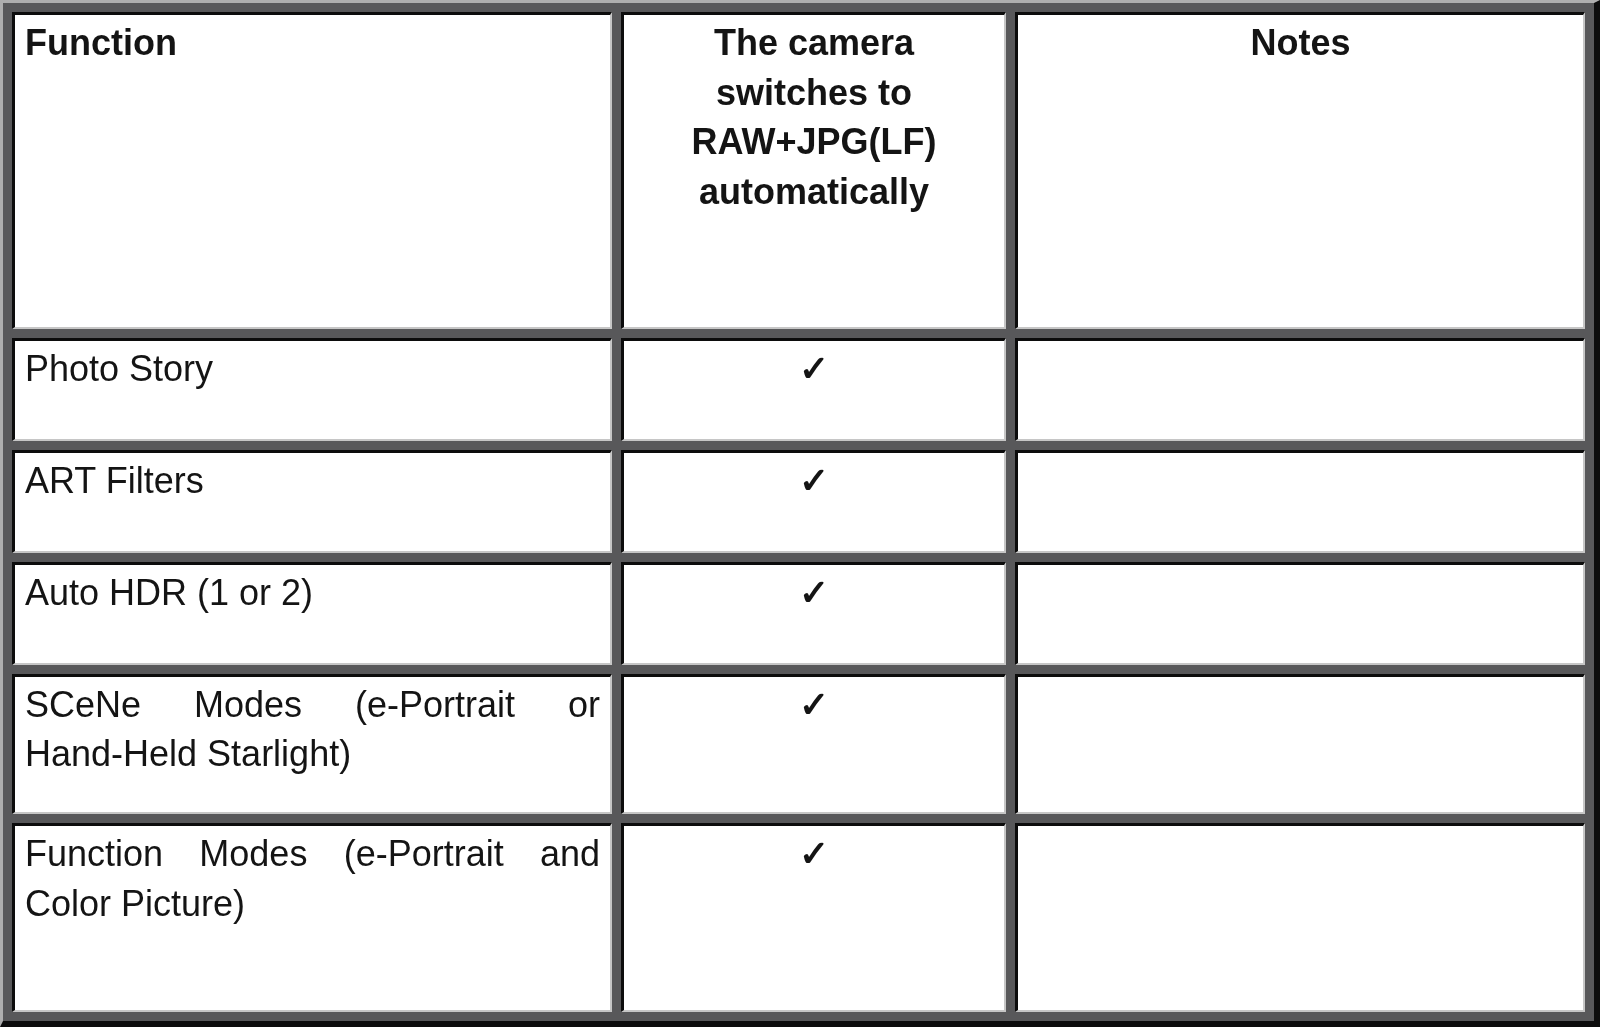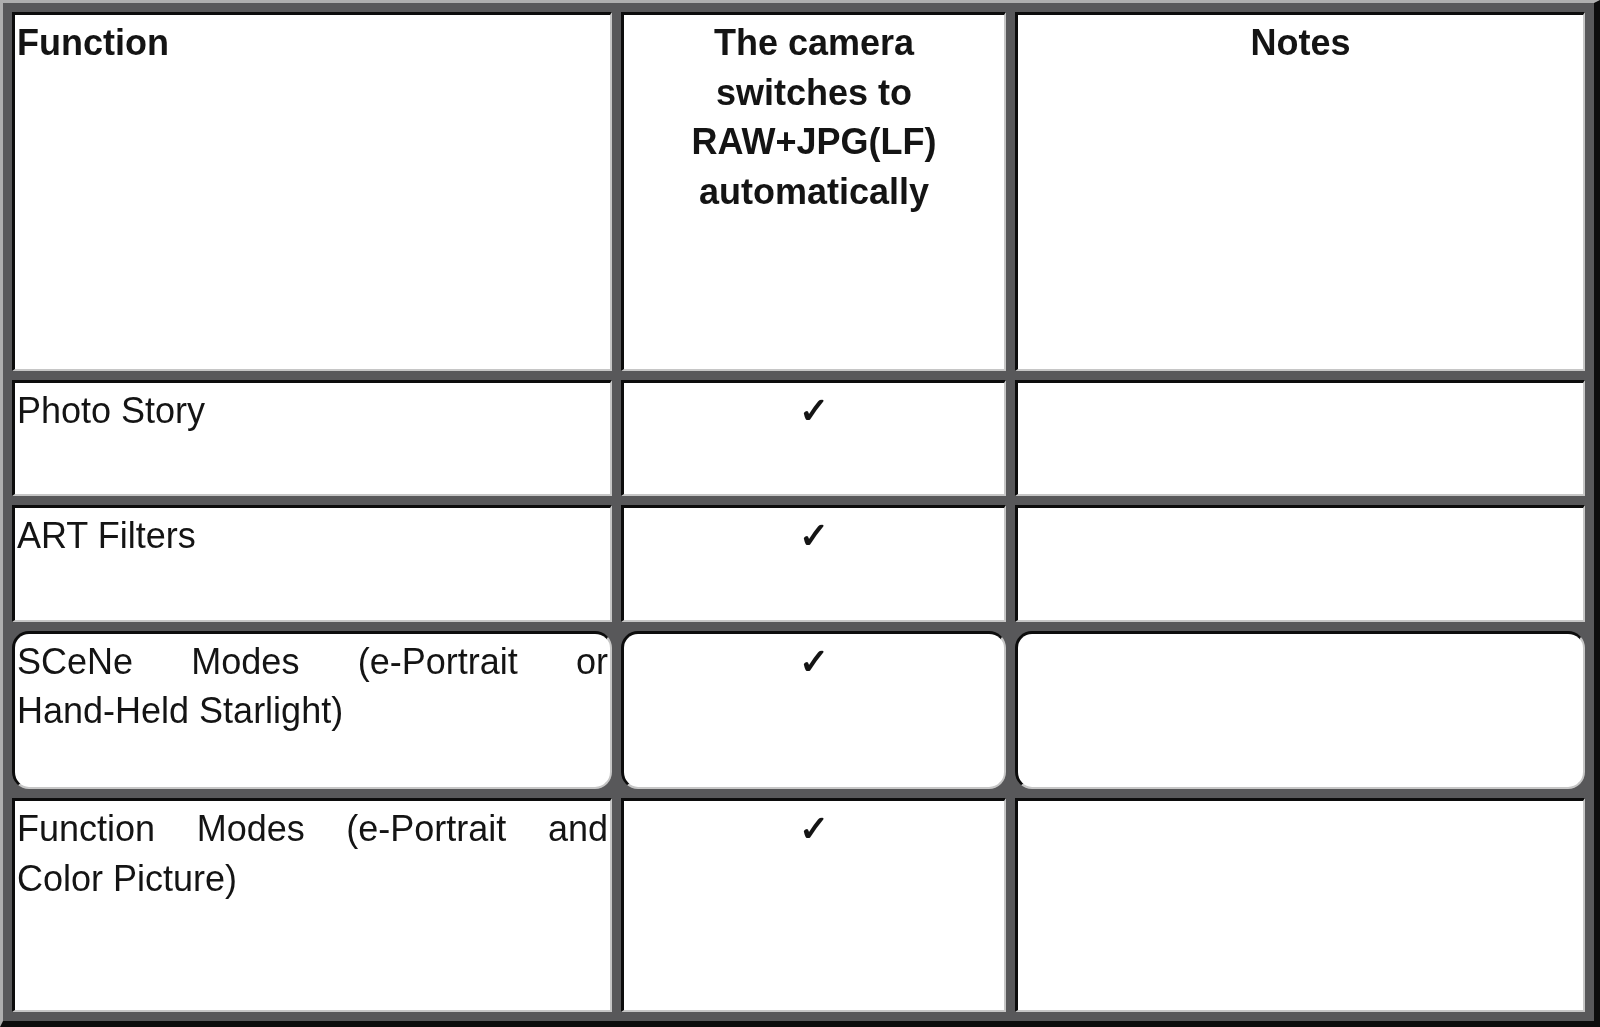--- a/index.html
+++ b/index.html
@@ -35,21 +35,21 @@
     box-sizing: border-box;
     background: #ffffff;
     border-style: solid;
     
     border-color: #0c0c0c #c6c6c6 #c6c6c6 #0c0c0c;
     border-width: 3px 2px 2px 3px;
     vertical-align: top;
     color: #141414;
     font-size: 36px;
     line-height: 1.38;
-    padding: 3px 2px;
+    padding: 3px 10px;
     overflow: hidden;
   }
 
   table.grid th { font-weight: bold; }
 
   
   .c-fn    { text-align: left;  padding-left: 20px; padding-right: 18px; }
   td.c-fn  { text-align: justify; }
   .c-sw    { text-align: center; }
   .c-notes { }
@@ -58,21 +58,21 @@
   .nw  { white-space: nowrap; }
 
   td.c-sw {
     font-weight: bold;
     font-size: 38px;
   }
 
   
   tr.rh-head  > * { height: 250px; }
   tr.rh-line  > * { height: 81px;  }
-  tr.rh-tall1 > * { height: 109px; border-radius: 17px; }
+  tr.rh-tall1 > * { height: 109px; }
   tr.rh-tall2 > * { height: 149px; }
 </style>
 </head>
 <body>
 
 <div class="frame">
   <table class="grid">
     <colgroup>
       <col style="width:600px">
       <col style="width:385px">
@@ -94,20 +94,25 @@
       <td class="c-sw"><span>✓</span></td>
       <td class="c-notes"><span></span></td>
     </tr>
 
     <tr class="rh-line">
       <td class="c-fn"><span>ART Filters</span> <span class="nw"></span></td>
       <td class="c-sw"><span>✓</span></td>
       <td class="c-notes"><span></span></td>
     </tr>
 
+    <tr class="rh-line">
+      <td class="c-fn"><span>Auto HDR (1 or 2)</span> <span class="nw"></span></td>
+      <td class="c-sw"><span>✓</span></td>
+      <td class="c-notes"><span></span></td>
+    </tr>
 
 
     <tr class="rh-tall1">
       <td class="c-fn"><span>SCeNe Modes (e-Portrait or</span> <span class="nw">Hand-Held Starlight)</span></td>
       <td class="c-sw"><span>✓</span></td>
       <td class="c-notes"><span></span></td>
     </tr>
 
 
     <tr class="rh-tall2">

